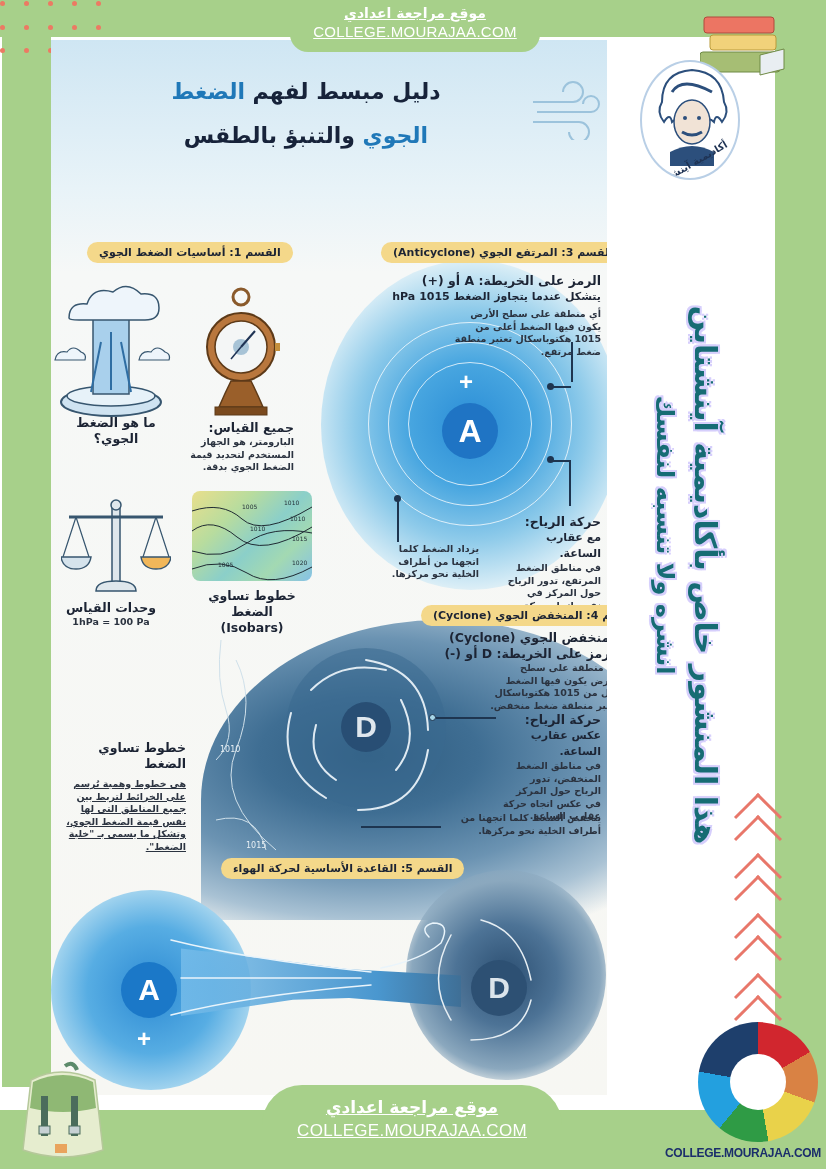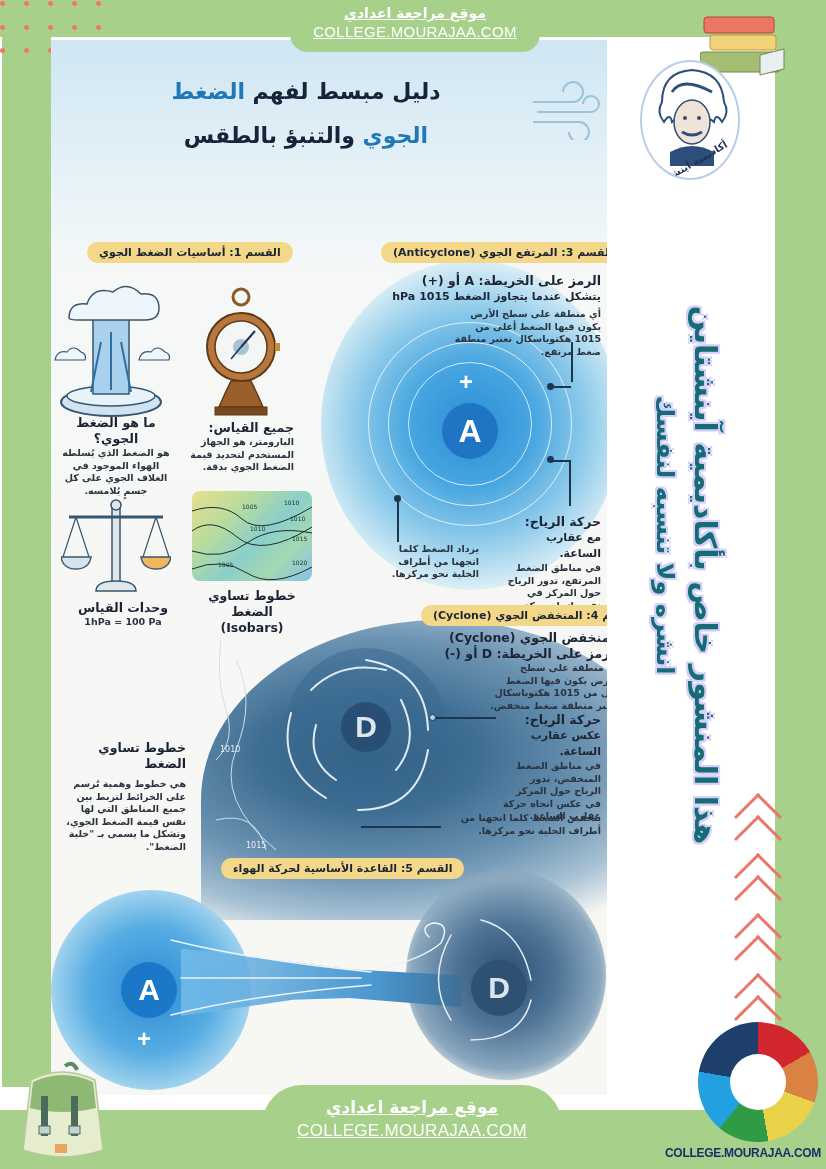--- a/index.html
+++ b/index.html
@@ -133,21 +133,20 @@
     <ellipse cx="60" cy="130" rx="50" ry="14" fill="#cfe3f1" stroke="#37566f" stroke-width="2"></ellipse>
     <ellipse cx="60" cy="124" rx="44" ry="10" fill="#e7f2f9" stroke="#37566f" stroke-width="1.5"></ellipse>
     <rect x="42" y="42" width="36" height="80" fill="#a9d0ec" stroke="#37566f" stroke-width="1.5"></rect>
     <path d="M60 60 V118 M50 70 L40 120 M70 70 L80 120" stroke="#2f6ea3" stroke-width="2" fill="none"></path>
     <path d="M18 46 q0 -16 18 -14 q6 -18 26 -12 q14 -12 28 2 q18 -2 18 14 q0 12 -14 12 H28 q-10 0 -10 -2z" fill="#eef5fb" stroke="#37566f" stroke-width="1.5"></path>
     <path d="M4 88 q2 -10 12 -8 q6 -8 14 0 q6 2 4 8z" fill="#eef5fb" stroke="#37566f" stroke-width="1.2"></path>
     <path d="M88 88 q2 -10 12 -8 q6 -8 14 0 q6 2 4 8z" fill="#eef5fb" stroke="#37566f" stroke-width="1.2"></path>
   </svg>
   <div class="rt center" style="left:5px;top:375px;width:120px;">
     <div class="h">ما هو الضغط الجوي؟</div>
-    <div class="p">هو الضغط الذي يُسلطه الهواء الموجود في الغلاف الجوي على كل جسمٍ يُلامسه.</div>
   </div>
 
   <svg style="position:absolute;left:150px;top:245px;width:80px;height:135px" viewBox="0 0 80 135">
     <circle cx="40" cy="12" r="8" fill="none" stroke="#8a5a2b" stroke-width="3"></circle>
     <circle cx="40" cy="62" r="34" fill="#b9773d" stroke="#5d3a18" stroke-width="2"></circle>
     <circle cx="40" cy="62" r="26" fill="#f4f6f6" stroke="#5d3a18" stroke-width="1.5"></circle>
     <circle cx="40" cy="62" r="8" fill="#a7c3d6"></circle>
     <line x1="40" y1="62" x2="54" y2="46" stroke="#1f3354" stroke-width="2"></line>
     <line x1="40" y1="62" x2="30" y2="74" stroke="#1f3354" stroke-width="1.5"></line>
     <rect x="74" y="58" width="5" height="8" fill="#c48f3c"></rect>
@@ -161,21 +160,21 @@
 
   <svg style="position:absolute;left:10px;top:455px;width:110px;height:105px" viewBox="0 0 110 105">
     <rect x="51" y="10" width="8" height="80" fill="#dfe7ec" stroke="#37566f" stroke-width="1.5"></rect>
     <circle cx="55" cy="10" r="5" fill="#dfe7ec" stroke="#37566f" stroke-width="1.5"></circle>
     <line x1="8" y1="22" x2="102" y2="22" stroke="#37566f" stroke-width="3"></line>
     <path d="M15 22 L2 62 M15 22 L28 62 M95 22 L82 62 M95 22 L108 62" stroke="#37566f" stroke-width="1.2"></path>
     <path d="M0 62 H30 q-2 12 -15 12 q-13 0 -15 -12z" fill="#d5e3ec" stroke="#37566f" stroke-width="1.5"></path>
     <path d="M80 62 H110 q-2 12 -15 12 q-13 0 -15 -12z" fill="#f1b75a" stroke="#37566f" stroke-width="1.5"></path>
     <path d="M35 96 q0 -10 20 -10 q20 0 20 10z" fill="#dfe7ec" stroke="#37566f" stroke-width="1.5"></path>
   </svg>
-  <div class="rt center" style="left:12px;top:560px;width:120px;">
+  <div class="rt center" style="left:0px;top:560px;width:120px;">
     <div class="h">وحدات القياس</div>
     <div class="p" style="direction:ltr;">1hPa = 100 Pa</div>
   </div>
 
   <div style="position:absolute;left:141px;top:451px;width:120px;height:90px;border-radius:8px;overflow:hidden;
       background:linear-gradient(135deg,#e9df8c 0%,#b8dc9e 30%,#8bcfc9 55%,#a3d9b2 75%,#86c2e6 100%);">
     <svg viewBox="0 0 120 90" width="120" height="90">
       <path d="M0 20 q30 -10 50 8 t70 -12" stroke="#1f2a33" fill="none" stroke-width="1"></path>
       <path d="M0 40 q20 -15 45 6 t75 -10" stroke="#1f2a33" fill="none" stroke-width="1"></path>
       <path d="M0 60 q30 10 55 -8 t65 -10" stroke="#1f2a33" fill="none" stroke-width="1"></path>
@@ -189,21 +188,21 @@
       <text x="100" y="74" font-size="6" fill="#1f2a33">1020</text>
     </svg>
   </div>
   <div class="rt center" style="left:138px;top:548px;width:126px;">
     <div class="h">خطوط تساوي الضغط</div>
     <div class="h" style="direction:ltr;">(Isobars)</div>
   </div>
 
   <div class="rt" style="left:5px;top:700px;width:130px;">
     <div class="h">خطوط تساوي الضغط</div>
-    <div class="p" style="margin-top:6px;">هي خطوط وهمية تُرسم على الخرائط لتربط بين جميع المناطق التي لها نفس قيمة الضغط الجوي، وتشكل ما يسمى بـ "خلية الضغط".</div>
+    <div class="p" style="margin-top:6px;text-decoration:underline;">هي خطوط وهمية تُرسم على الخرائط لتربط بين جميع المناطق التي لها نفس قيمة الضغط الجوي، وتشكل ما يسمى بـ "خلية الضغط".</div>
   </div>
 
   <div class="hp-blob"></div>
   <div class="ring" style="left:317px;top:282px;width:204px;height:204px;"></div>
   <div class="ring" style="left:337px;top:302px;width:164px;height:164px;"></div>
   <div class="ring" style="left:357px;top:322px;width:124px;height:124px;"></div>
   <div class="badge" style="left:391px;top:363px;width:56px;height:56px;background:#1f74c4;font-size:32px;">A</div>
   <div class="plus" style="left:408px;top:328px;font-size:24px;">+</div>
 
   <div class="pill" style="left:330px;top:202px;">القسم 3: المرتفع الجوي (Anticyclone)</div>

